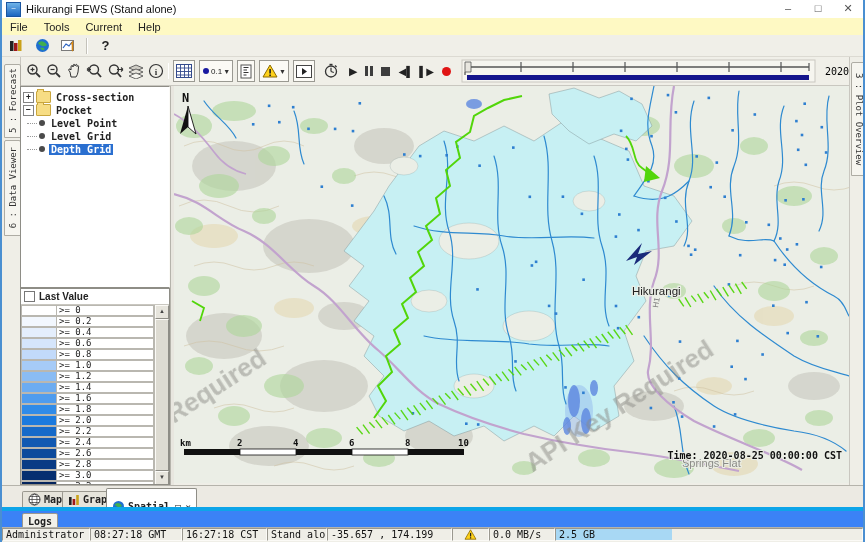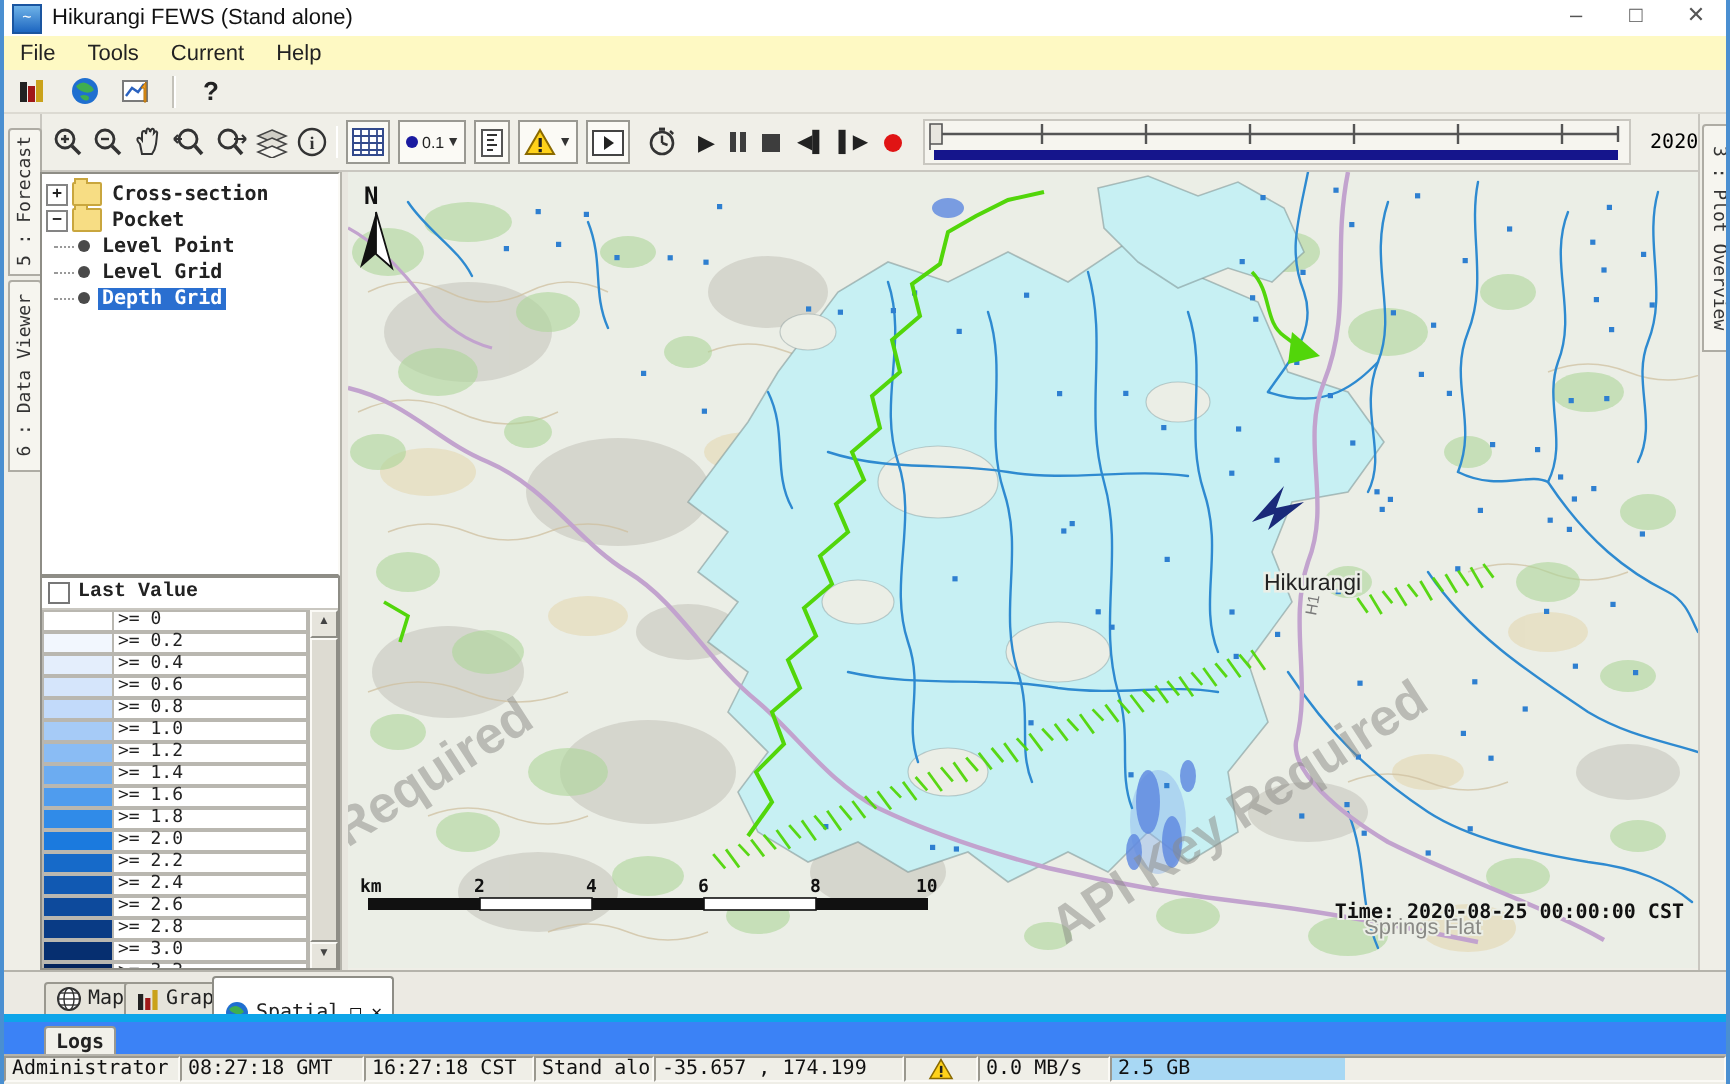--- a/index.html
+++ b/index.html
@@ -57,42 +57,42 @@
   .folder:before{content:"";position:absolute;top:-3px;left:0;width:5px;height:2px;background:#f7dd84;border:1px solid #c9a63e;border-bottom:none;}
   .leaf-dot{width:6px;height:6px;border-radius:50%;background:#4a4a4a;margin:0 4px 0 2px;flex:0 0 auto;}
   .tree-connector{width:10px;border-top:1px dotted #999;margin-left:6px;flex:0 0 auto;}
   .tree-label{padding:0 2px;}
   .tree-label.selected{background:#2a6fd0;color:#fff;}
 
   
   #legend-panel{left:18px;top:288px;width:150px;height:197px;background:#fff;box-sizing:border-box;
                 border:1px solid #8e8d86;font-size:10px;overflow:hidden;}
   #legend-header{display:flex;align-items:center;height:15px;border-bottom:1px solid #c9c7c0;
-                 font-family:Liberation Mono, monospace;font-weight:bold;color:#222;}
+                 font-family:Liberation Sans, sans-serif;font-weight:bold;color:#222;}
   .checkbox{width:9px;height:9px;border:1px solid #777;background:#fff;margin:0 4px 0 3px;}
   #legend-body{display:flex;height:180px;}
   #legend-rows{flex:1;overflow:hidden;}
   .legend-row{display:flex;height:11px;box-sizing:border-box;}
   .legend-swatch{width:36px;border:1px solid #b9b7b0;box-sizing:border-box;}
   .legend-label{flex:1;border:1px solid #b9b7b0;border-left:none;box-sizing:border-box;
                 font-family:"DejaVu Sans Mono",monospace;font-size:9px;line-height:9px;padding-left:2px;color:#222;}
   #legend-scroll{width:14px;background:#efeee7;border-left:1px solid #b9b7b0;display:flex;flex-direction:column;}
   .scroll-btn{height:12px;background:#e6e4dc;border:1px solid;border-color:#fbfaf6 #8e8d86 #8e8d86 #fbfaf6;
               font-size:6px;text-align:center;line-height:10px;color:#444;}
   #scroll-track{flex:1;background:#f6f5ef;}
   #scroll-thumb{height:100%;background:#dddbd2;border:1px solid;border-color:#fbfaf6 #8e8d86 #8e8d86 #fbfaf6;box-sizing:border-box;}
 
   
   #splitter{left:168px;top:86px;width:4px;height:399px;background:#e8e6df;border-left:1px solid #b5b3ab;}
   #map{left:172px;top:86px;width:675px;height:399px;background:#ebeee6;overflow:hidden;}
 
   
   #tabbar{left:0;top:485px;width:100%;height:22px;background:#eceae3;border-top:1px solid #b5b3ab;}
   .btab{position:absolute;display:flex;align-items:center;gap:3px;font-size:10px;
-        font-family:"DejaVu Sans Mono",monospace;font-weight:normal;color:#222;padding:0 5px;box-sizing:border-box;}
+        font-family:"DejaVu Sans Mono",monospace;font-weight:bold;color:#222;padding:0 5px;box-sizing:border-box;}
   .btab.inactive{background:#e6e4db;border:1px solid #9a988f;border-bottom:none;border-radius:2px 2px 0 0;height:16px;top:5px;}
   .btab.active{background:#fff;border:1px solid #8e8d86;border-bottom:none;border-radius:2px 2px 0 0;height:36px;top:2px;align-items:center;}
   .tab-ctl{font-size:9px;color:#111;margin-left:2px;}
   #logsrow{left:0;top:507px;width:100%;height:20px;background:#3b82f6;border-top:4px solid #0ea5e9;}
   #logs-btn{position:absolute;left:20px;top:2px;height:15px;padding:0 5px;background:#f2f1ea;
             border:1px solid #9a988f;border-radius:2px;font-size:10px;font-family:"DejaVu Sans Mono",monospace;
             font-weight:bold;color:#222;display:flex;align-items:center;}
 
   
   #statusbar{left:0;top:527px;width:100%;height:15px;background:#efeee7;display:flex;font-size:10px;color:#111;

